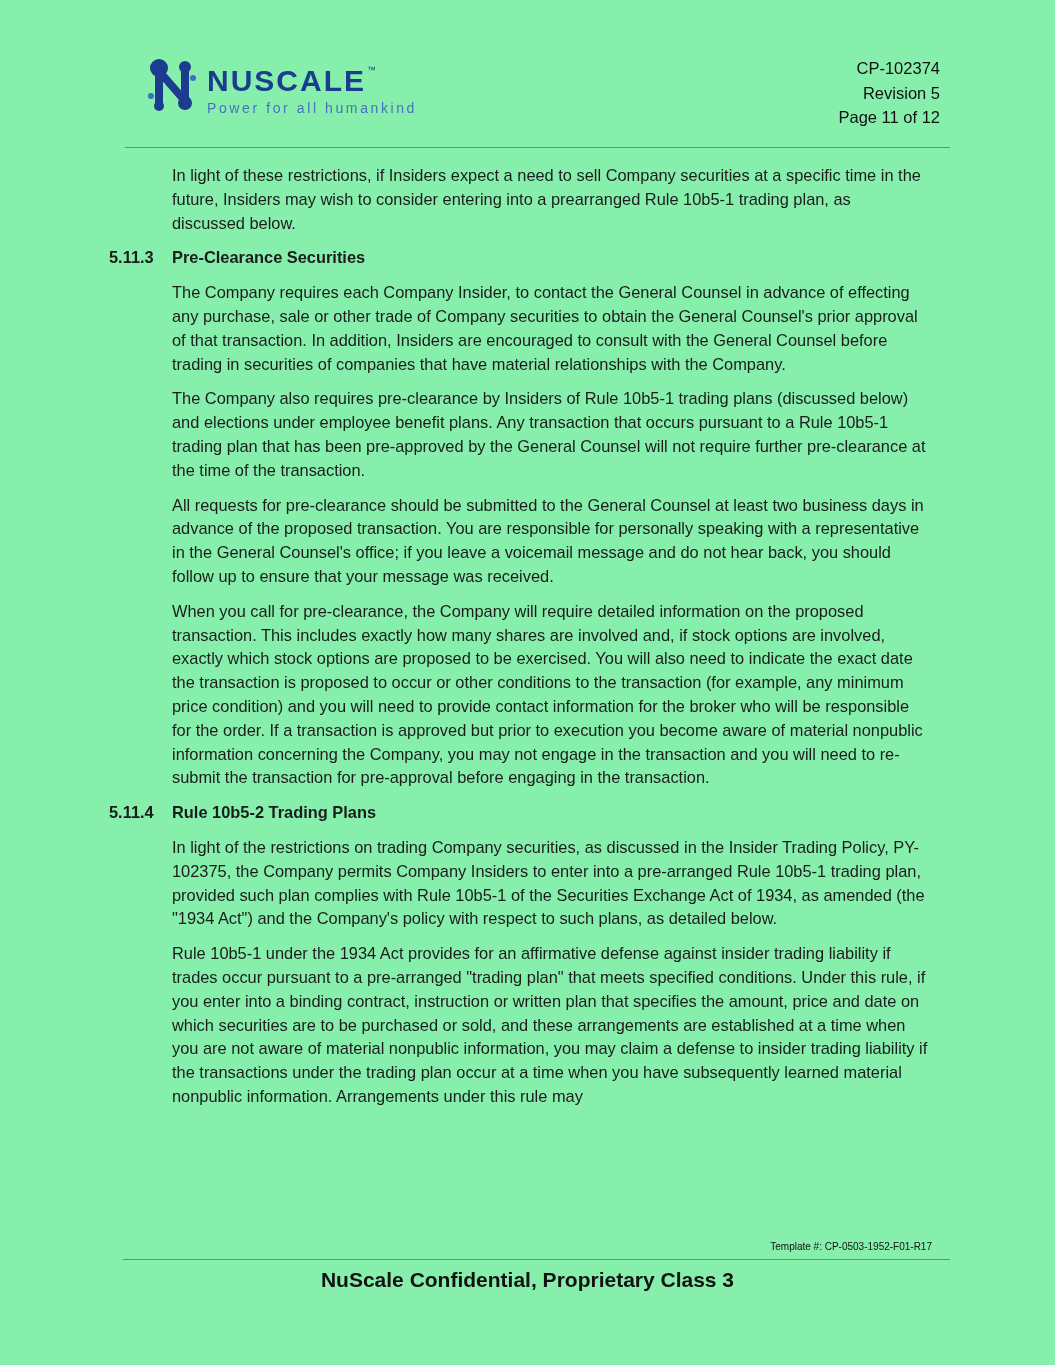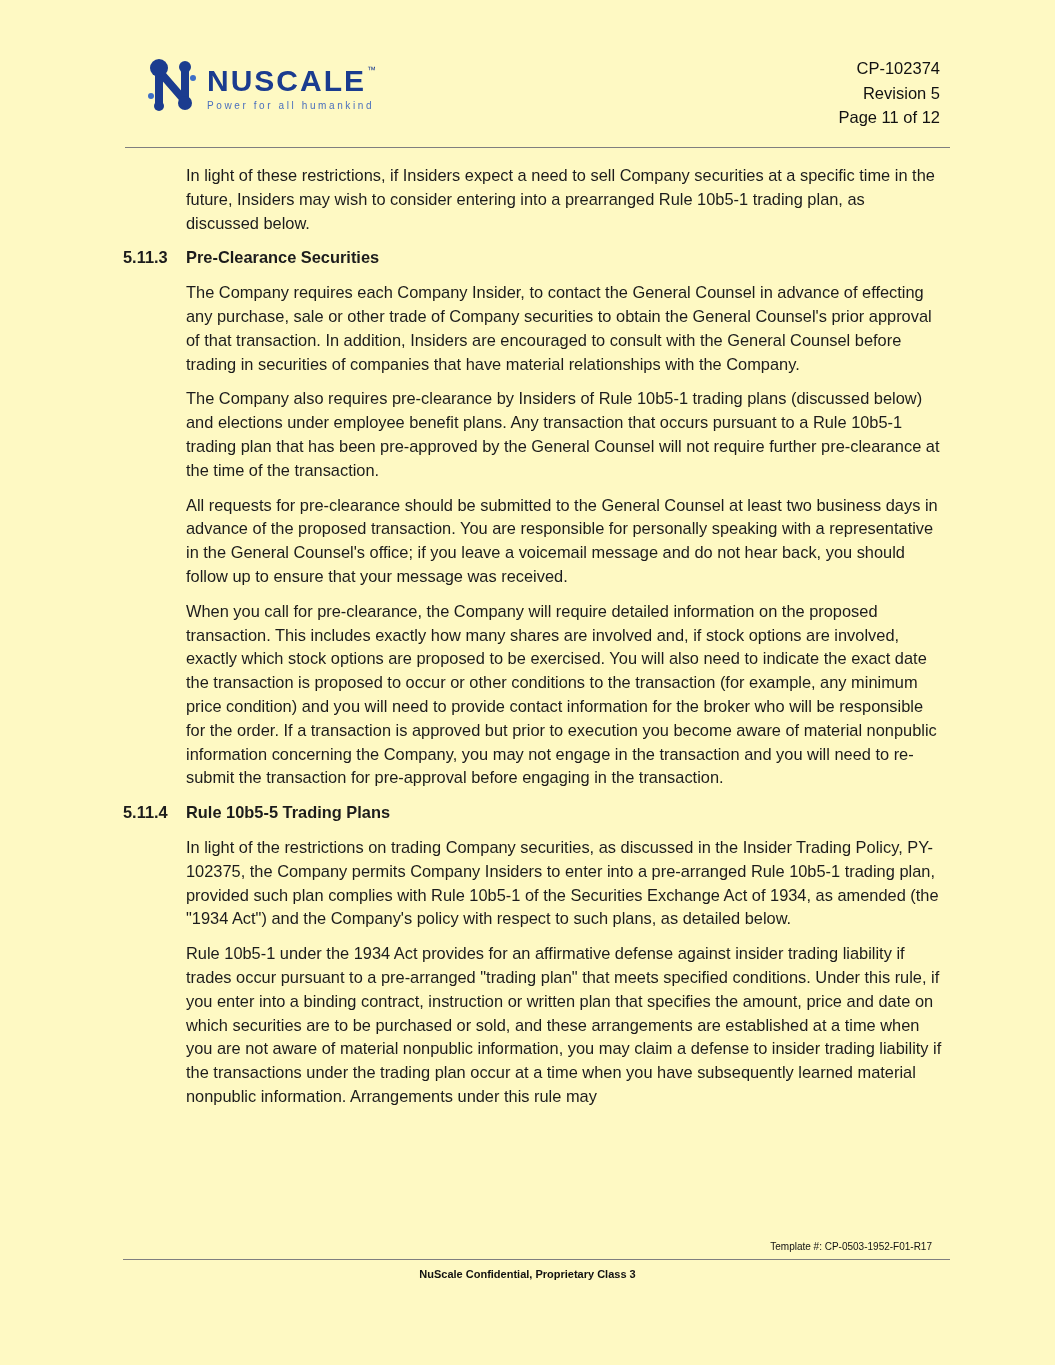--- a/index.html
+++ b/index.html
@@ -4,21 +4,21 @@
 <style>
   * { margin: 0; padding: 0; box-sizing: border-box; }
   html, body { background: #e8e8e8; }
   body { font-family: "Liberation Sans", "DejaVu Sans", sans-serif; }
 
   .page {
     position: relative;
     width: 1055px;
     height: 1365px;
     margin: 0 auto;
-    background: #fef9c3;
+    background: #86efac;
     color: #1c1c1c;
     overflow: hidden;
   }
 
   
   .header {
     position: absolute;
     top: 56px;
     left: 145px;
     right: 115px;
@@ -42,21 +42,21 @@
   }
   .logo-wordmark .tm {
     font-size: 9px;
     font-weight: normal;
     vertical-align: top;
     letter-spacing: 0;
     margin-left: 1px;
   }
   .logo-tagline {
     margin-top: 4px;
-    font-size: 10px;
+    font-size: 14px;
     letter-spacing: 2.6px;
     color: #4a6fbe;
   }
   .doc-info {
     text-align: right;
     font-size: 16.5px;
     line-height: 24.5px;
     color: #111;
   }
   .header-rule {
@@ -65,21 +65,21 @@
     left: 125px;
     width: 825px;
     border: none;
     border-top: 1px solid #7f7f7f;
   }
 
   
   .content {
     position: absolute;
     top: 164px;
-    left: 186px;
+    left: 172px;
     width: 756px;
     font-size: 16.4px;
     line-height: 23.8px;
   }
   .para { margin-bottom: 11px; }
   .section-heading {
     display: flex;
     margin-left: -63px;
     margin-top: 11px;
     margin-bottom: 11px;
@@ -107,21 +107,21 @@
     width: 827px;
     border: none;
     border-top: 1px solid #7f7f7f;
   }
   .confidentiality {
     position: absolute;
     top: 1268px;
     left: 0;
     width: 100%;
     text-align: center;
-    font-size: 11px;
+    font-size: 21px;
     font-weight: bold;
     color: #111;
   }
 </style>
 </head>
 <body>
 
 <div class="page">
 
   <div class="header">
@@ -160,21 +160,21 @@
       <span class="h-num">5.11.3</span>
       <span class="h-title">Pre-Clearance Securities</span>
     </div>
     <p class="para">The Company requires each Company Insider, to contact the General Counsel in advance of effecting any purchase, sale or other trade of Company securities to obtain the General Counsel's prior approval of that transaction. In addition, Insiders are encouraged to consult with the General Counsel before trading in securities of companies that have material relationships with the Company.</p>
     <p class="para">The Company also requires pre-clearance by Insiders of Rule 10b5-1 trading plans (discussed below) and elections under employee benefit plans. Any transaction that occurs pursuant to a Rule 10b5-1 trading plan that has been pre-approved by the General Counsel will not require further pre-clearance at the time of the transaction.</p>
     <p class="para">All requests for pre-clearance should be submitted to the General Counsel at least two business days in advance of the proposed transaction. You are responsible for personally speaking with a representative in the General Counsel's office; if you leave a voicemail message and do not hear back, you should follow up to ensure that your message was received.</p>
     <p class="para">When you call for pre-clearance, the Company will require detailed information on the proposed transaction. This includes exactly how many shares are involved and, if stock options are involved, exactly which stock options are proposed to be exercised. You will also need to indicate the exact date the transaction is proposed to occur or other conditions to the transaction (for example, any minimum price condition) and you will need to provide contact information for the broker who will be responsible for the order. If a transaction is approved but prior to execution you become aware of material nonpublic information concerning the Company, you may not engage in the transaction and you will need to re-submit the transaction for pre-approval before engaging in the transaction.</p>
 
     <div class="section-heading">
       <span class="h-num">5.11.4</span>
-      <span class="h-title">Rule 10b5-5 Trading Plans</span>
+      <span class="h-title">Rule 10b5-2 Trading Plans</span>
     </div>
     <p class="para">In light of the restrictions on trading Company securities, as discussed in the Insider Trading Policy, PY-102375, the Company permits Company Insiders to enter into a pre-arranged Rule 10b5-1 trading plan, provided such plan complies with Rule 10b5-1 of the Securities Exchange Act of 1934, as amended (the "1934 Act") and the Company's policy with respect to such plans, as detailed below.</p>
     <p class="para">Rule 10b5-1 under the 1934 Act provides for an affirmative defense against insider trading liability if trades occur pursuant to a pre-arranged "trading plan" that meets specified conditions. Under this rule, if you enter into a binding contract, instruction or written plan that specifies the amount, price and date on which securities are to be purchased or sold, and these arrangements are established at a time when you are not aware of material nonpublic information, you may claim a defense to insider trading liability if the transactions under the trading plan occur at a time when you have subsequently learned material nonpublic information. Arrangements under this rule may</p>
 
   </div>
 
   <div class="template-number">Template #: CP-0503-1952-F01-R17</div>
   <hr class="footer-rule">
   <div class="confidentiality">NuScale Confidential, Proprietary Class 3</div>
 

